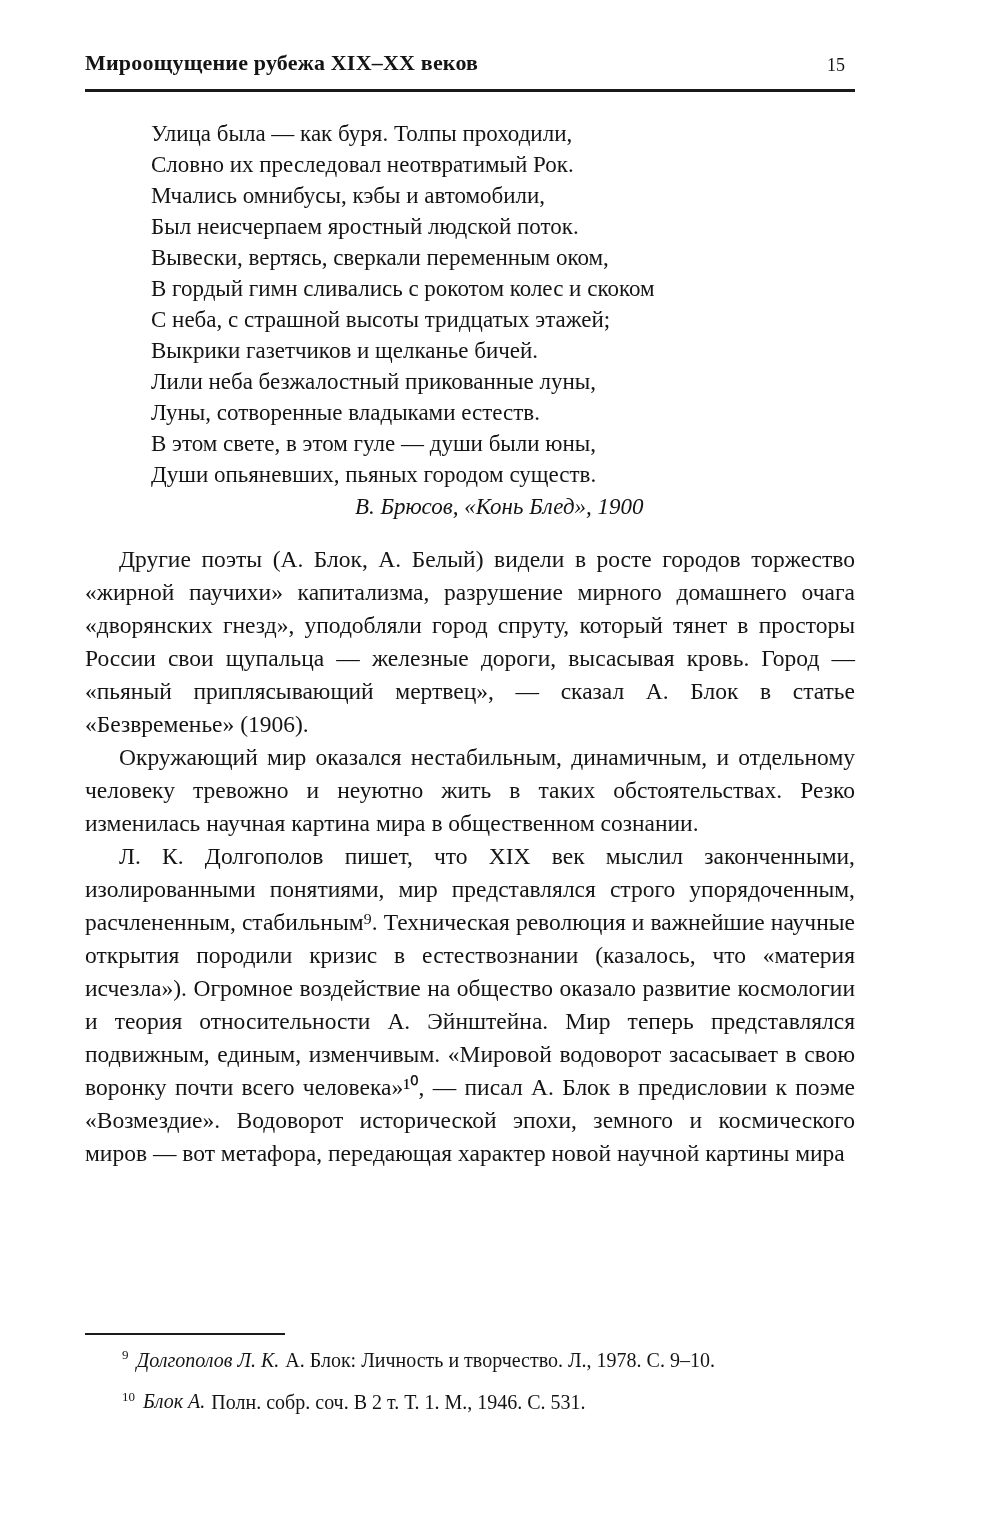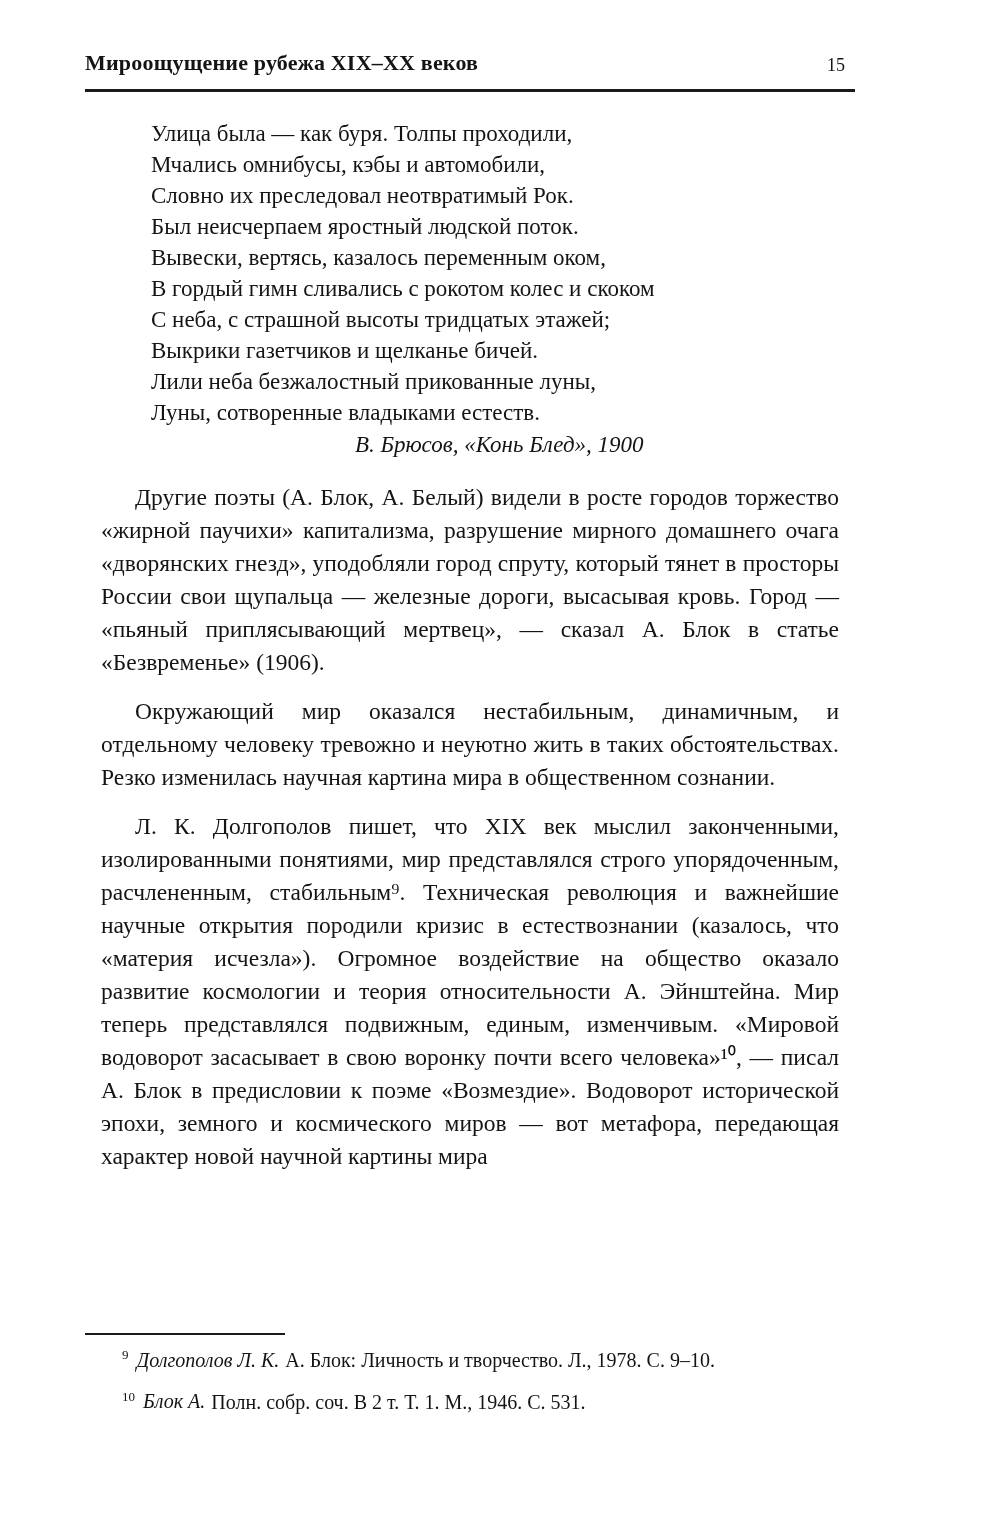--- a/index.html
+++ b/index.html
@@ -48,21 +48,21 @@
   .attribution {
     font-style: italic;
     margin-left: 204px;
     margin-top: 1px;
   }
   
   .body-text {
     margin-top: 21px;
   }
   .body-text p {
-    margin: 16px;
+    margin: 0;
     font-size: 23.5px;
     line-height: 33px;
     text-align: justify;
     text-indent: 34px;
   }
   
   .footer-block {
     position: absolute;
     left: 85px;
     right: 145px;
@@ -95,29 +95,31 @@
 <div class="page">
 
   <div class="header-row">
     <span class="running-title">Мироощущение рубежа XIX–XX веков</span>
     <span class="page-num">15</span>
   </div>
   <div class="header-rule"></div>
 
   <div class="poem">
     <div class="poem-line">Улица была — как буря. Толпы проходили,</div>
+    <div class="poem-line">Словно их преследовал неотвратимый Рок.</div>
     <div class="poem-line">Мчались омнибусы, кэбы и автомобили,</div>
-    <div class="poem-line">Словно их преследовал неотвратимый Рок.</div>
     <div class="poem-line">Был неисчерпаем яростный людской поток.</div>
-    <div class="poem-line">Вывески, вертясь, казалось переменным оком,</div>
+    <div class="poem-line">Вывески, вертясь, сверкали переменным оком,</div>
     <div class="poem-line">В гордый гимн сливались с рокотом колес и скоком</div>
     <div class="poem-line">С неба, с страшной высоты тридцатых этажей;</div>
     <div class="poem-line">Выкрики газетчиков и щелканье бичей.</div>
     <div class="poem-line">Лили неба безжалостный прикованные луны,</div>
     <div class="poem-line">Луны, сотворенные владыками естеств.</div>
+    <div class="poem-line">В этом свете, в этом гуле — души были юны,</div>
+    <div class="poem-line">Души опьяневших, пьяных городом существ.</div>
     <div class="attribution">В. Брюсов, «Конь Блед», 1900</div>
   </div>
 
   <div class="body-text">
     <p>Другие поэты (А. Блок, А. Белый) видели в росте городов торжество «жирной паучихи» капитализма, разрушение мирного домашнего очага «дворянских гнезд», уподобляли город спруту, который тянет в просторы России свои щупальца — железные дороги, высасывая кровь. Город — «пьяный приплясывающий мертвец», — сказал А. Блок в статье «Безвременье» (1906).</p>
     <p>Окружающий мир оказался нестабильным, динамичным, и отдельному человеку тревожно и неуютно жить в таких обстоятельствах. Резко изменилась научная картина мира в общественном сознании.</p>
     <p>Л. К. Долгополов пишет, что XIX век мыслил законченными, изолированными понятиями, мир представлялся строго упорядоченным, расчлененным, стабильным⁹. Техническая революция и важнейшие научные открытия породили кризис в естествознании (казалось, что «материя исчезла»). Огромное воздействие на общество оказало развитие космологии и теория относительности А. Эйнштейна. Мир теперь представлялся подвижным, единым, изменчивым. «Мировой водоворот засасывает в свою воронку почти всего человека»¹⁰, — писал А. Блок в предисловии к поэме «Возмездие». Водоворот исторической эпохи, земного и космического миров — вот метафора, передающая характер новой научной картины мира</p>
   </div>
 
   <div class="footer-block">

